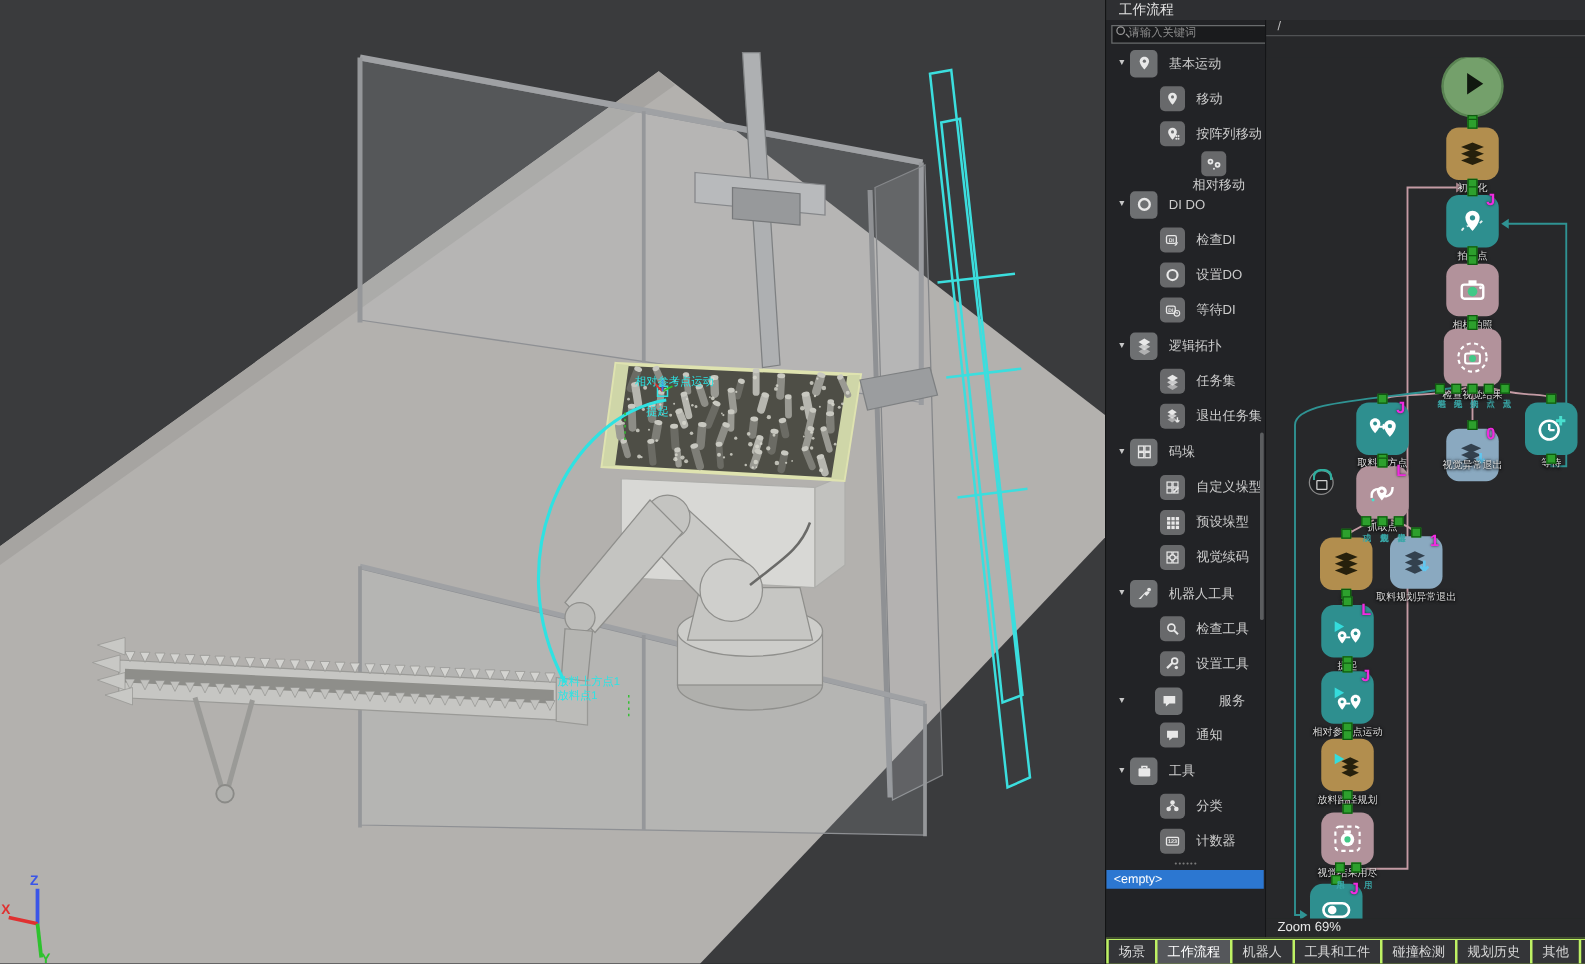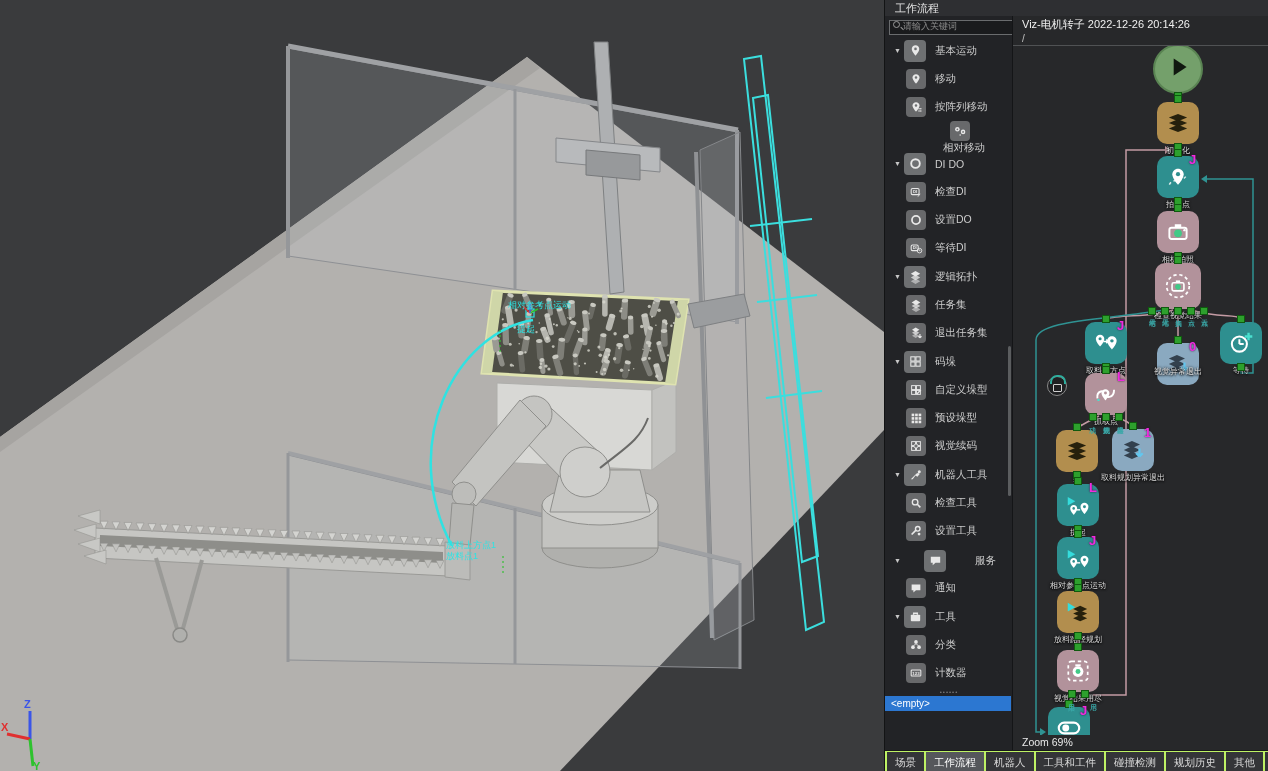--- a/index.html
+++ b/index.html
@@ -19,21 +19,21 @@
   .mag::after{content:"";position:absolute;left:6px;top:6px;width:4px;height:1.4px;background:#9a9a9a;transform:rotate(45deg);}
   #search-input{flex:1;min-width:0;background:transparent;border:0;outline:0;color:#bdbdbd;font-size:9px;padding:0 0 0 3px;font-family:inherit;}
   #search-input::placeholder{color:#8b8b8b;}
   #tree{position:absolute;left:0;top:20px;width:128px;height:714px;}
   .trow{position:absolute;left:0;width:128px;display:flex;align-items:center;cursor:default;}
   .trow .arrow{width:10px;margin-left:9px;font-size:7px;color:#c7c7c7;flex:none;}
   .trow .arrow::before{content:"▼";}
   .ticon{flex:none;border-radius:4px;background:#6e7072;display:flex;align-items:center;justify-content:center;}
   .group .ticon{width:22px;height:22px;}
   .child .ticon{width:20px;height:20px;background:#68696b;}
-  .child{padding-left:21px;}
+  .child{padding-left:43px;}
   .tlabel{font-size:10.5px;color:#cccccc;margin-left:9px;white-space:nowrap;}
   #tree-scrollbar{position:absolute;right:1px;top:330px;width:3px;height:150px;background:#5b5d5f;border-radius:2px;}
   #grip-dots{position:absolute;left:0;top:672px;width:128px;text-align:center;color:#7a7a7a;font-size:6px;letter-spacing:1px;line-height:8px;}
   #grip-dots::before{content:"••••••";}
   #empty-bar{position:absolute;left:0;top:670px;width:126px;height:15px;background:#2c77d1;color:#fff;font-size:10px;line-height:15px;padding-left:6px;margin-top:10px;}
   
   #graph-col{position:absolute;left:128px;top:16px;width:256px;height:734px;background:#27282a;}
   #flow-title{height:17px;line-height:17px;font-size:11px;color:#f0f0f0;padding-left:9px;white-space:nowrap;}
   #flow-crumb{height:13px;line-height:12px;font-size:10px;color:#c0c0c0;padding-left:9px;border-bottom:1px solid #505254;}
   #graph-canvas{position:absolute;left:0;top:30px;width:256px;height:689px;overflow:hidden;background:#27282a;}
@@ -743,21 +743,20 @@
             </span>
       <span class="tlabel">计数器</span>
           </div>
         </div>
     <div id="tree-scrollbar"></div>
     <div id="grip-dots"></div>
     <div id="empty-bar">&lt;empty&gt;</div>
   </div>
 
   <div id="graph-col">
-    <div id="flow-title">Viz-电机转子 2022-12-26 20:14:26</div>
     <div id="flow-crumb">/</div>
     <div id="graph-canvas">
       <svg id="graph-edges" width="256" height="689">
             <path d="M165,49 L165,55" fill="none" stroke="#c49ba4" stroke-width="1.5"></path>
             <polygon points="161,52 169,52 165,58" fill="#c49ba4"></polygon>
             <path d="M165,98 L165,108" fill="none" stroke="#c49ba4" stroke-width="1.5"></path>
             <polygon points="161,105 169,105 165,111" fill="#c49ba4"></polygon>
             <path d="M165,152 L165,163" fill="none" stroke="#c49ba4" stroke-width="1.5"></path>
             <polygon points="161,160 169,160 165,166" fill="#c49ba4"></polygon>
             <path d="M165,207 L165,217" fill="none" stroke="#c49ba4" stroke-width="1.5"></path>

